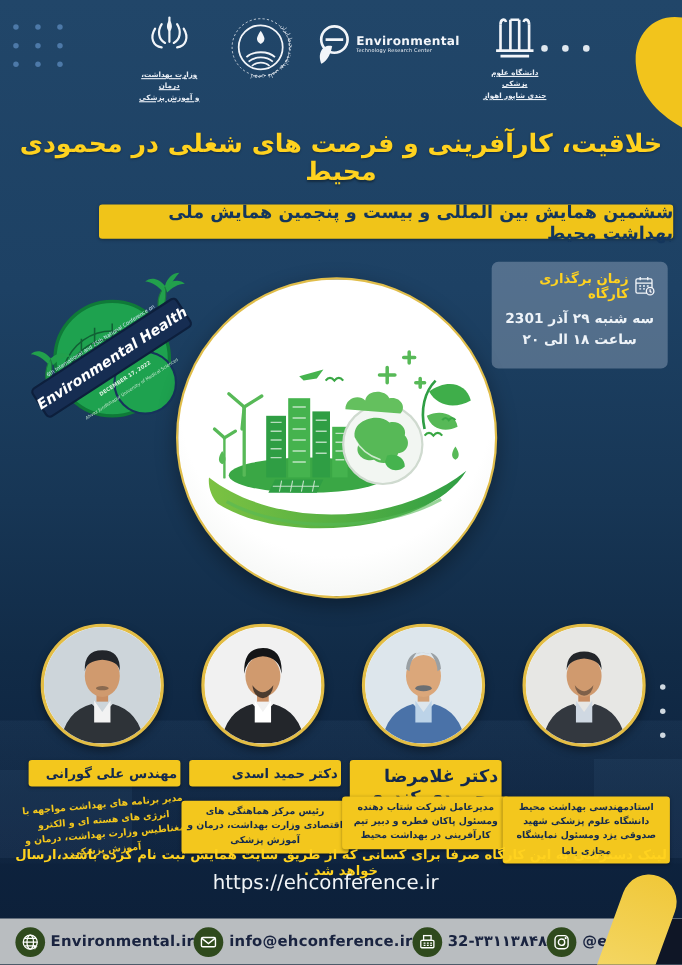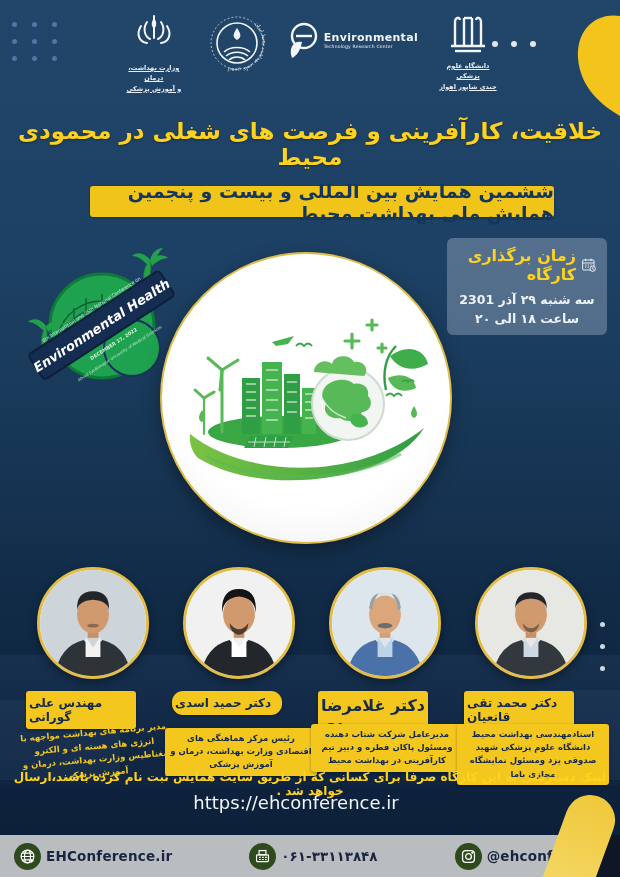--- a/index.html
+++ b/index.html
@@ -25,44 +25,44 @@
   .logo-caption{margin-top:3px;font-size:6.5px;line-height:1.6;color:#e9eef5;text-align:center;white-space:pre-line;direction:rtl;font-weight:bold;text-decoration:underline;}
   .etrc-text{color:#f2f5f9;}
   .etrc-main{font-size:11px;font-weight:bold;letter-spacing:0.3px;}
   .etrc-sub{font-size:4.5px;letter-spacing:0.2px;}
 
   
   .petal-tr{position:absolute;right:0;top:12px;}
   
   .kargah{position:absolute;left:0;top:88px;width:620px;text-align:center;color:#ffffff;font-size:20px;font-weight:bold;direction:rtl;}
   .main-title{position:absolute;left:0;top:118px;width:620px;text-align:center;color:#ffd21f;font-size:23px;font-weight:bold;direction:rtl;text-shadow:0 1px 2px rgba(0,0,0,.35);}
-  .banner{position:absolute;left:90px;top:186px;width:464px;height:31px;background:#f0c419;border-radius:3px;
-    display:flex;align-items:center;justify-content:center;color:#14365c;font-weight:bold;font-size:19px;direction:rtl;box-shadow:0 1px 3px rgba(0,0,0,.3);}
+  .banner{position:absolute;left:90px;top:186px;width:522px;height:31px;background:#f0c419;border-radius:3px;
+    display:flex;align-items:center;justify-content:center;color:#14365c;font-weight:bold;font-size:16px;direction:rtl;box-shadow:0 1px 3px rgba(0,0,0,.3);}
 
   
   .schedule{position:absolute;left:447px;top:238px;width:160px;height:97px;background:rgba(150,168,190,0.45);
     border-radius:6px;padding:8px 10px;direction:rtl;}
-  .sch-head{display:flex;align-items:center;justify-content:flex-start;gap:5px;color:#ffd21f;font-weight:bold;font-size:16px;}
+  .sch-head{display:flex;align-items:center;justify-content:flex-start;gap:5px;color:#ffd21f;font-weight:bold;font-size:12px;}
   .sch-line{color:#eef3f8;font-weight:bold;font-size:12.5px;margin-top:8px;text-align:center;letter-spacing:0.5px;}
 
   
   .badge{position:absolute;left:24px;top:238px;width:160px;height:160px;}
 
   
   .eco-circle{position:absolute;left:160px;top:252px;width:292px;height:292px;border-radius:50%;
     background:radial-gradient(circle at 50% 38%,#ffffff 62%,#f2f4f2 85%,#e9ece9 100%);
     border:2px solid #e0bd4a;box-shadow:0 0 0 1px rgba(255,255,255,.5) inset,0 6px 18px rgba(0,0,0,.35);}
   .eco-art{position:absolute;left:176px;top:286px;width:260px;height:225px;}
 
   
   .speaker-photo{position:absolute;top:567px;width:112px;height:112px;border-radius:50%;overflow:hidden;
     border:3px solid #e3bd45;background:#fff;box-shadow:0 3px 8px rgba(0,0,0,.4);}
   .speaker-photo svg{display:block;width:100%;height:100%;}
-  .name-plate{position:absolute;top:691px;width:110px;padding:5px 3px;background:#f3c71d;border-radius:3px;
-    color:#13294e;font-weight:bold;font-size:12px;text-align:left;direction:rtl;box-shadow:0 1px 3px rgba(0,0,0,.35);}
+  .name-plate{position:absolute;top:691px;width:138px;padding:5px 3px;background:#f3c71d;border-radius:3px;
+    color:#13294e;font-weight:bold;font-size:12px;text-align:right;direction:rtl;box-shadow:0 1px 3px rgba(0,0,0,.35);}
   .name-sm{font-size:16px;}
   .role-box{position:absolute;top:724px;width:152px;background:#f3c71d;border-radius:3px;padding:4px 5px;
     color:#13294e;font-weight:bold;font-size:8.5px;line-height:1.55;text-align:center;direction:rtl;box-shadow:0 1px 3px rgba(0,0,0,.35);}
   .role-plain{position:absolute;top:726px;width:152px;color:#f3c71d;font-weight:bold;font-size:8.5px;line-height:1.6;
     text-align:center;direction:rtl;transform:rotate(-5deg);}
 
   
   .access-note{position:absolute;left:10px;top:770px;width:600px;text-align:center;color:#ffd21f;
     font-weight:bold;font-size:12px;direction:rtl;}
   .site-url{position:absolute;left:0;top:792px;width:592px;text-align:center;color:#f2f5f7;font-size:18px;z-index:6;}
@@ -339,23 +339,22 @@
       <path d="M14,100 Q18,72 41,66 L50,75 L59,66 Q82,72 86,100 Z" fill="#33383f"></path>
       <path d="M43,63 L50,73 L57,63 L57,82 L43,82 Z" fill="#cfd8e2"></path>
       <rect x="45" y="54" width="10" height="10" fill="#c98e63"></rect>
       <ellipse cx="50" cy="42" rx="15" ry="18" fill="#d09a6e"></ellipse>
       <path d="M35,37 Q35,21 50,21 Q65,21 65,37 Q63,28 50,27 Q37,28 35,37 Z" fill="#23262a"></path>
       <path d="M42,50 Q50,60 58,50 Q57,58 50,59 Q43,58 42,50 Z" fill="#3a322c" opacity="0.55"></path>
     </svg>
   </div>
 
   <div class="name-plate" style="left:26px;">مهندس علی گورانی</div>
-  <div class="name-plate" style="left:172px;border-radius:11px;">دکتر حمید اسدی</div>
+  <div class="name-plate" style="left:172px;">دکتر حمید اسدی</div>
   <div class="name-plate name-sm" style="left:318px;">دکتر غلامرضا محمودی کندری</div>
-  <div class="name-plate" style="left:464px;">دکتر محمد تقی قانعیان</div>
 
   <div class="role-plain" style="left:19px;">مدیر برنامه های بهداشت مواجهه با انرژی های هسته ای و الکترو مغناطیس وزارت بهداشت، درمان و آموزش پزشکی</div>
   <div class="role-box" style="left:165px;top:728px;">رئیس مرکز هماهنگی های اقتصادی وزارت بهداشت، درمان و آموزش پزشکی</div>
   <div class="role-box" style="left:311px;">مدیرعامل شرکت شتاب دهنده ومسئول پاکان فطره و دبیر تیم کارآفرینی در بهداشت محیط</div>
   <div class="role-box" style="left:457px;">استادمهندسی بهداشت محیط دانشگاه علوم پزشکی شهید صدوقی یزد ومسئول نمایشگاه مجازی باما</div>
 
   <div class="access-note">لینک دسترسی به این کارگاه صرفا برای کسانی که از طریق سایت همایش ثبت نام کرده باشند،ارسال خواهد شد .</div>
   <div class="site-url">https://ehconference.ir</div>
 
   <div class="stripe-br"></div>
@@ -366,33 +365,44 @@
       <span class="f-icon">
         <svg width="17" height="17" viewBox="0 0 20 20">
             <g stroke="#ffffff" stroke-width="1.4" fill="none">
           <circle cx="10" cy="10" r="7.5"></circle>
               <ellipse cx="10" cy="10" rx="3.5" ry="7.5"></ellipse>
           <path d="M2.5,10 h15 M4,6 h12 M4,14 h12"></path>
             </g>
           <path d="M13,13 l5,2 -2,1 -1,2 Z" fill="#ffffff"></path>
         </svg>
       </span>
-      <span class="f-label">EHConference.ir</span>
+      <span class="f-label">Environmental.ir</span>
+    </div>
+    <div class="f-item">
+      <span class="f-icon">
+        <svg width="17" height="17" viewBox="0 0 20 20">
+            <g stroke="#ffffff" stroke-width="1.5" fill="none">
+          <rect x="2.5" y="5" width="15" height="10" rx="1.5"></rect>
+              <path d="M3,6 L10,11.5 L17,6"></path>
+            </g>
+        </svg>
+      </span>
+      <span class="f-label">info@ehconference.ir</span>
     </div>
     <div class="f-item">
       <span class="f-icon">
         <svg width="17" height="17" viewBox="0 0 20 20">
             <g stroke="#ffffff" stroke-width="1.4" fill="none">
           <rect x="3" y="8" width="14" height="8" rx="1"></rect>
               <rect x="6" y="3" width="8" height="5"></rect>
           <path d="M6,11 h2 M9.5,11 h2 M13,11 h2 M6,13.5 h2 M9.5,13.5 h2 M13,13.5 h2"></path>
             </g>
         </svg>
       </span>
-      <span class="f-label" dir="ltr">۰۶۱-۳۳۱۱۳۸۴۸</span>
+      <span class="f-label" dir="ltr">32-۳۳۱۱۳۸۴۸</span>
     </div>
     <div class="f-item">
       <span class="f-icon">
         <svg width="17" height="17" viewBox="0 0 20 20">
             <g stroke="#ffffff" stroke-width="1.5" fill="none">
           <rect x="3" y="3" width="14" height="14" rx="4"></rect>
               <circle cx="10" cy="10" r="3.4"></circle>
             </g>
           <circle cx="14.4" cy="5.6" r="1.2" fill="#ffffff"></circle>
         </svg>

